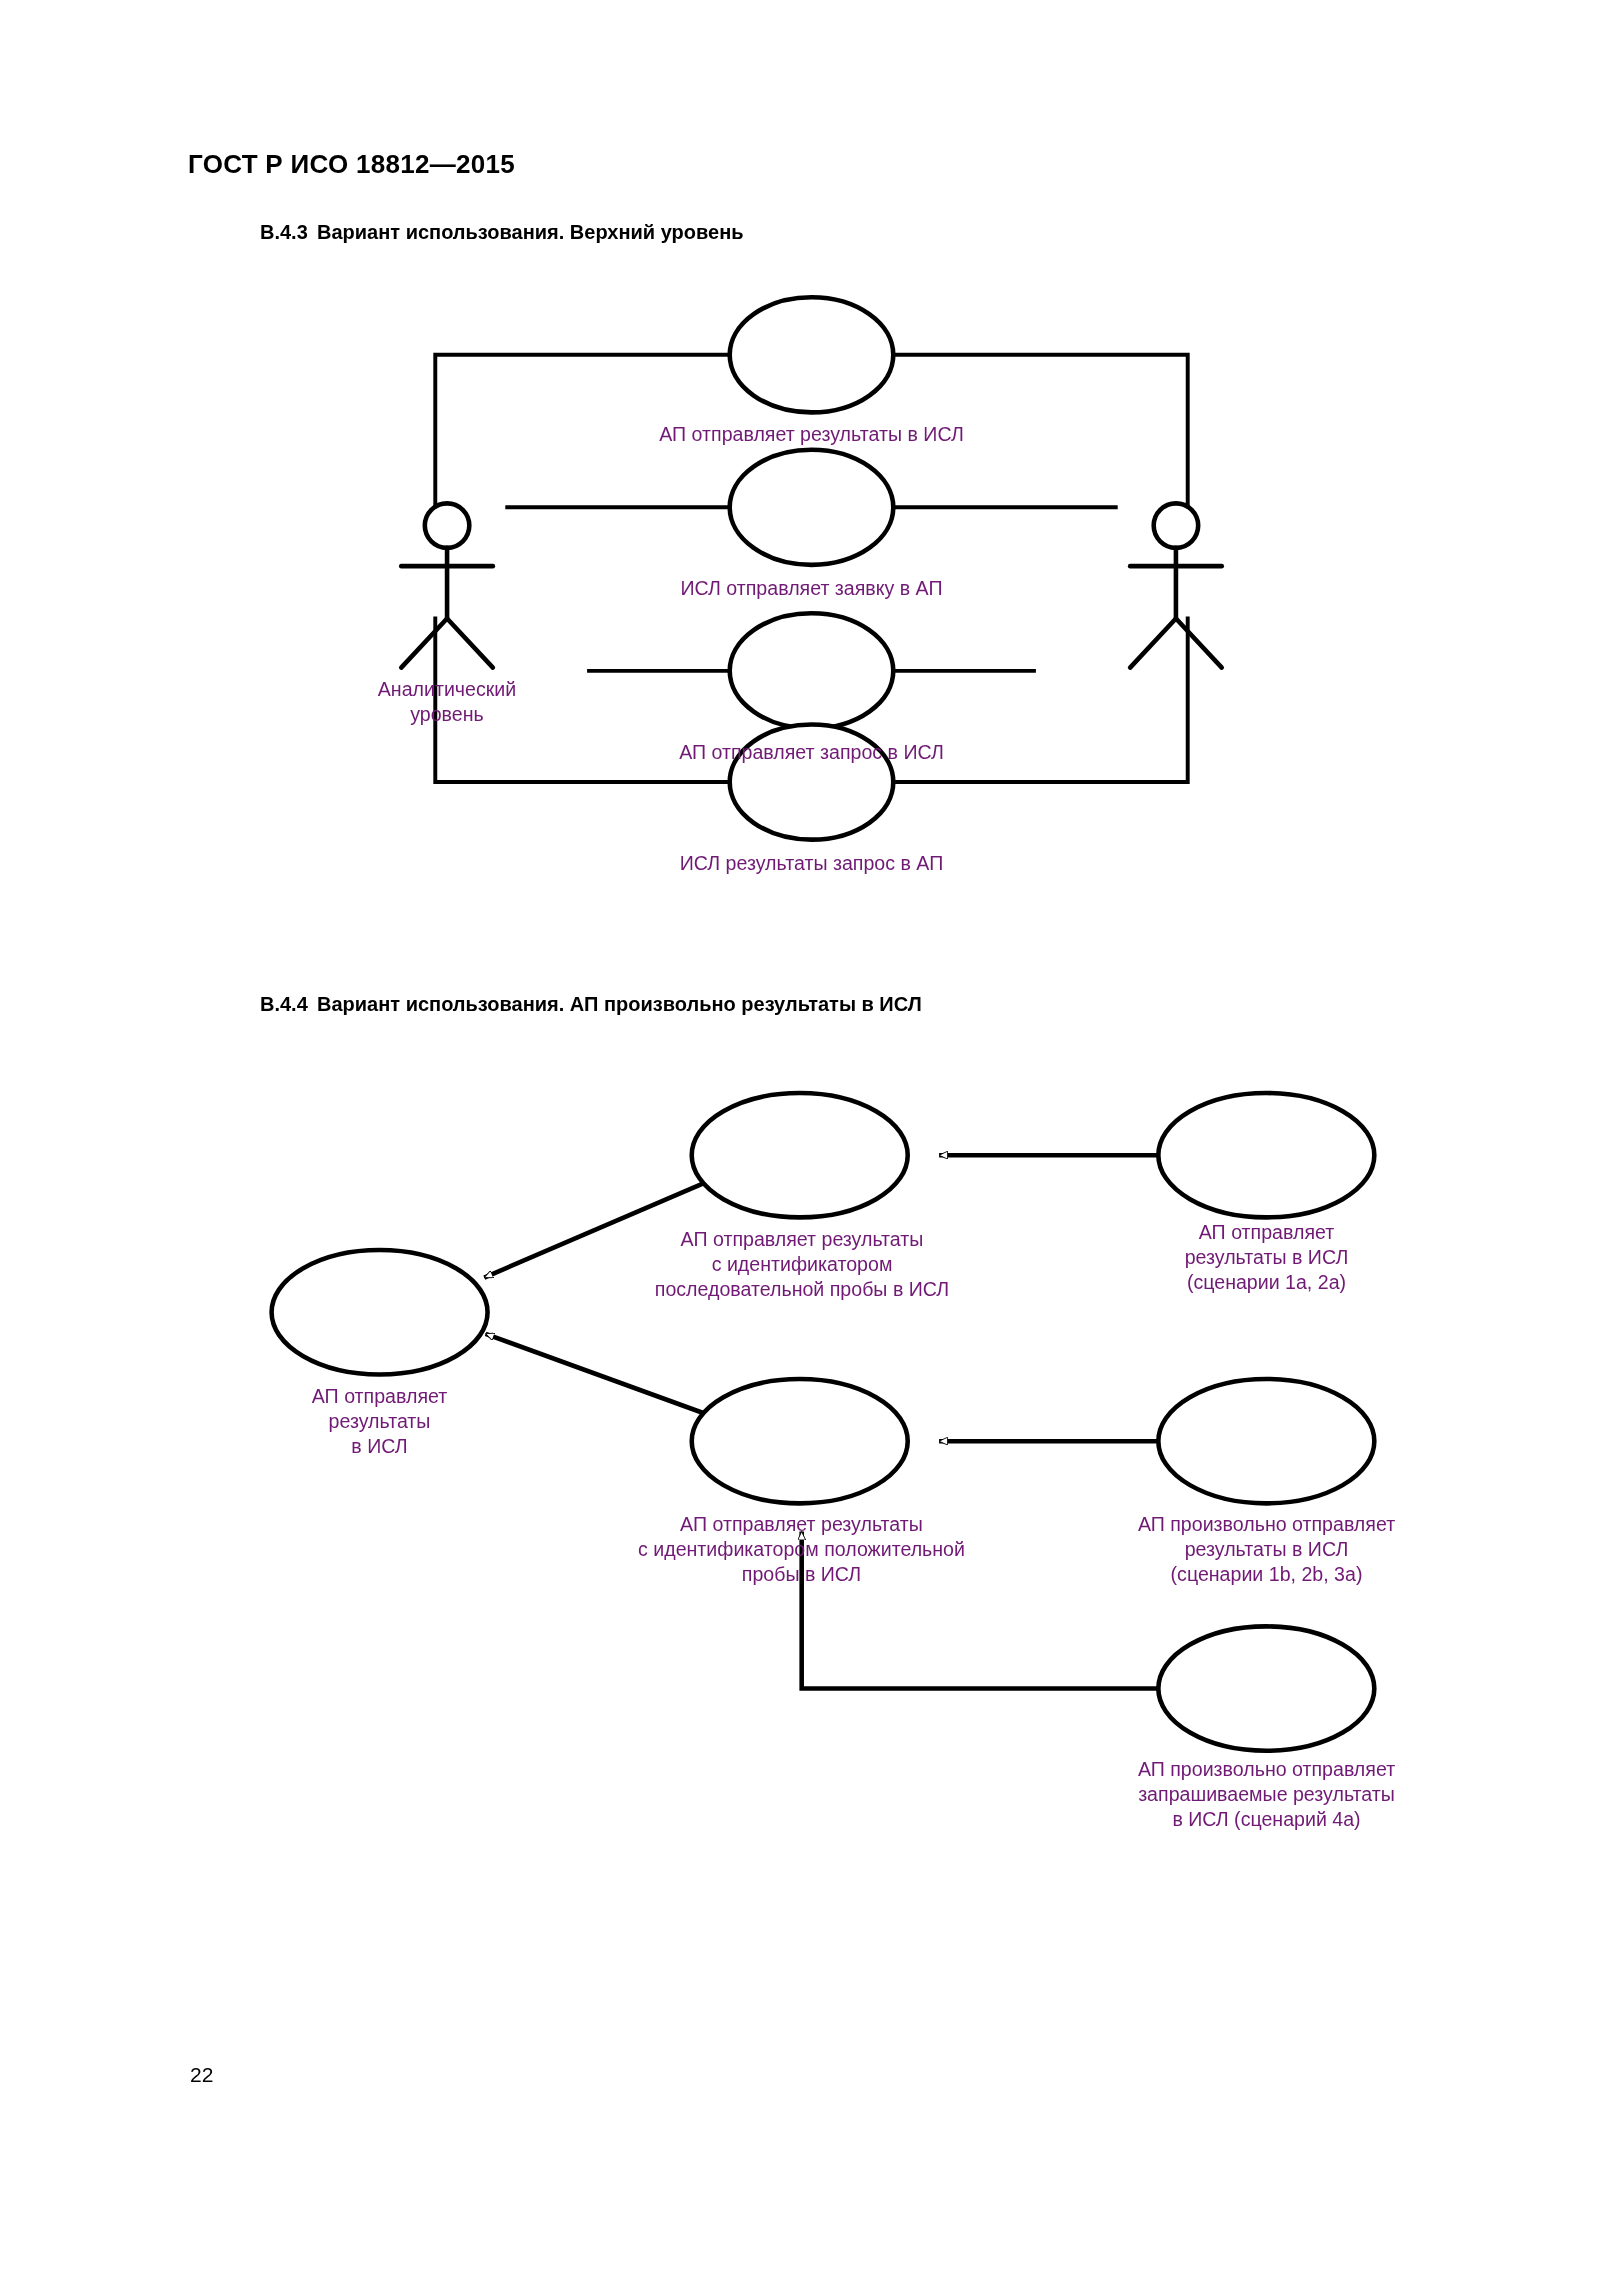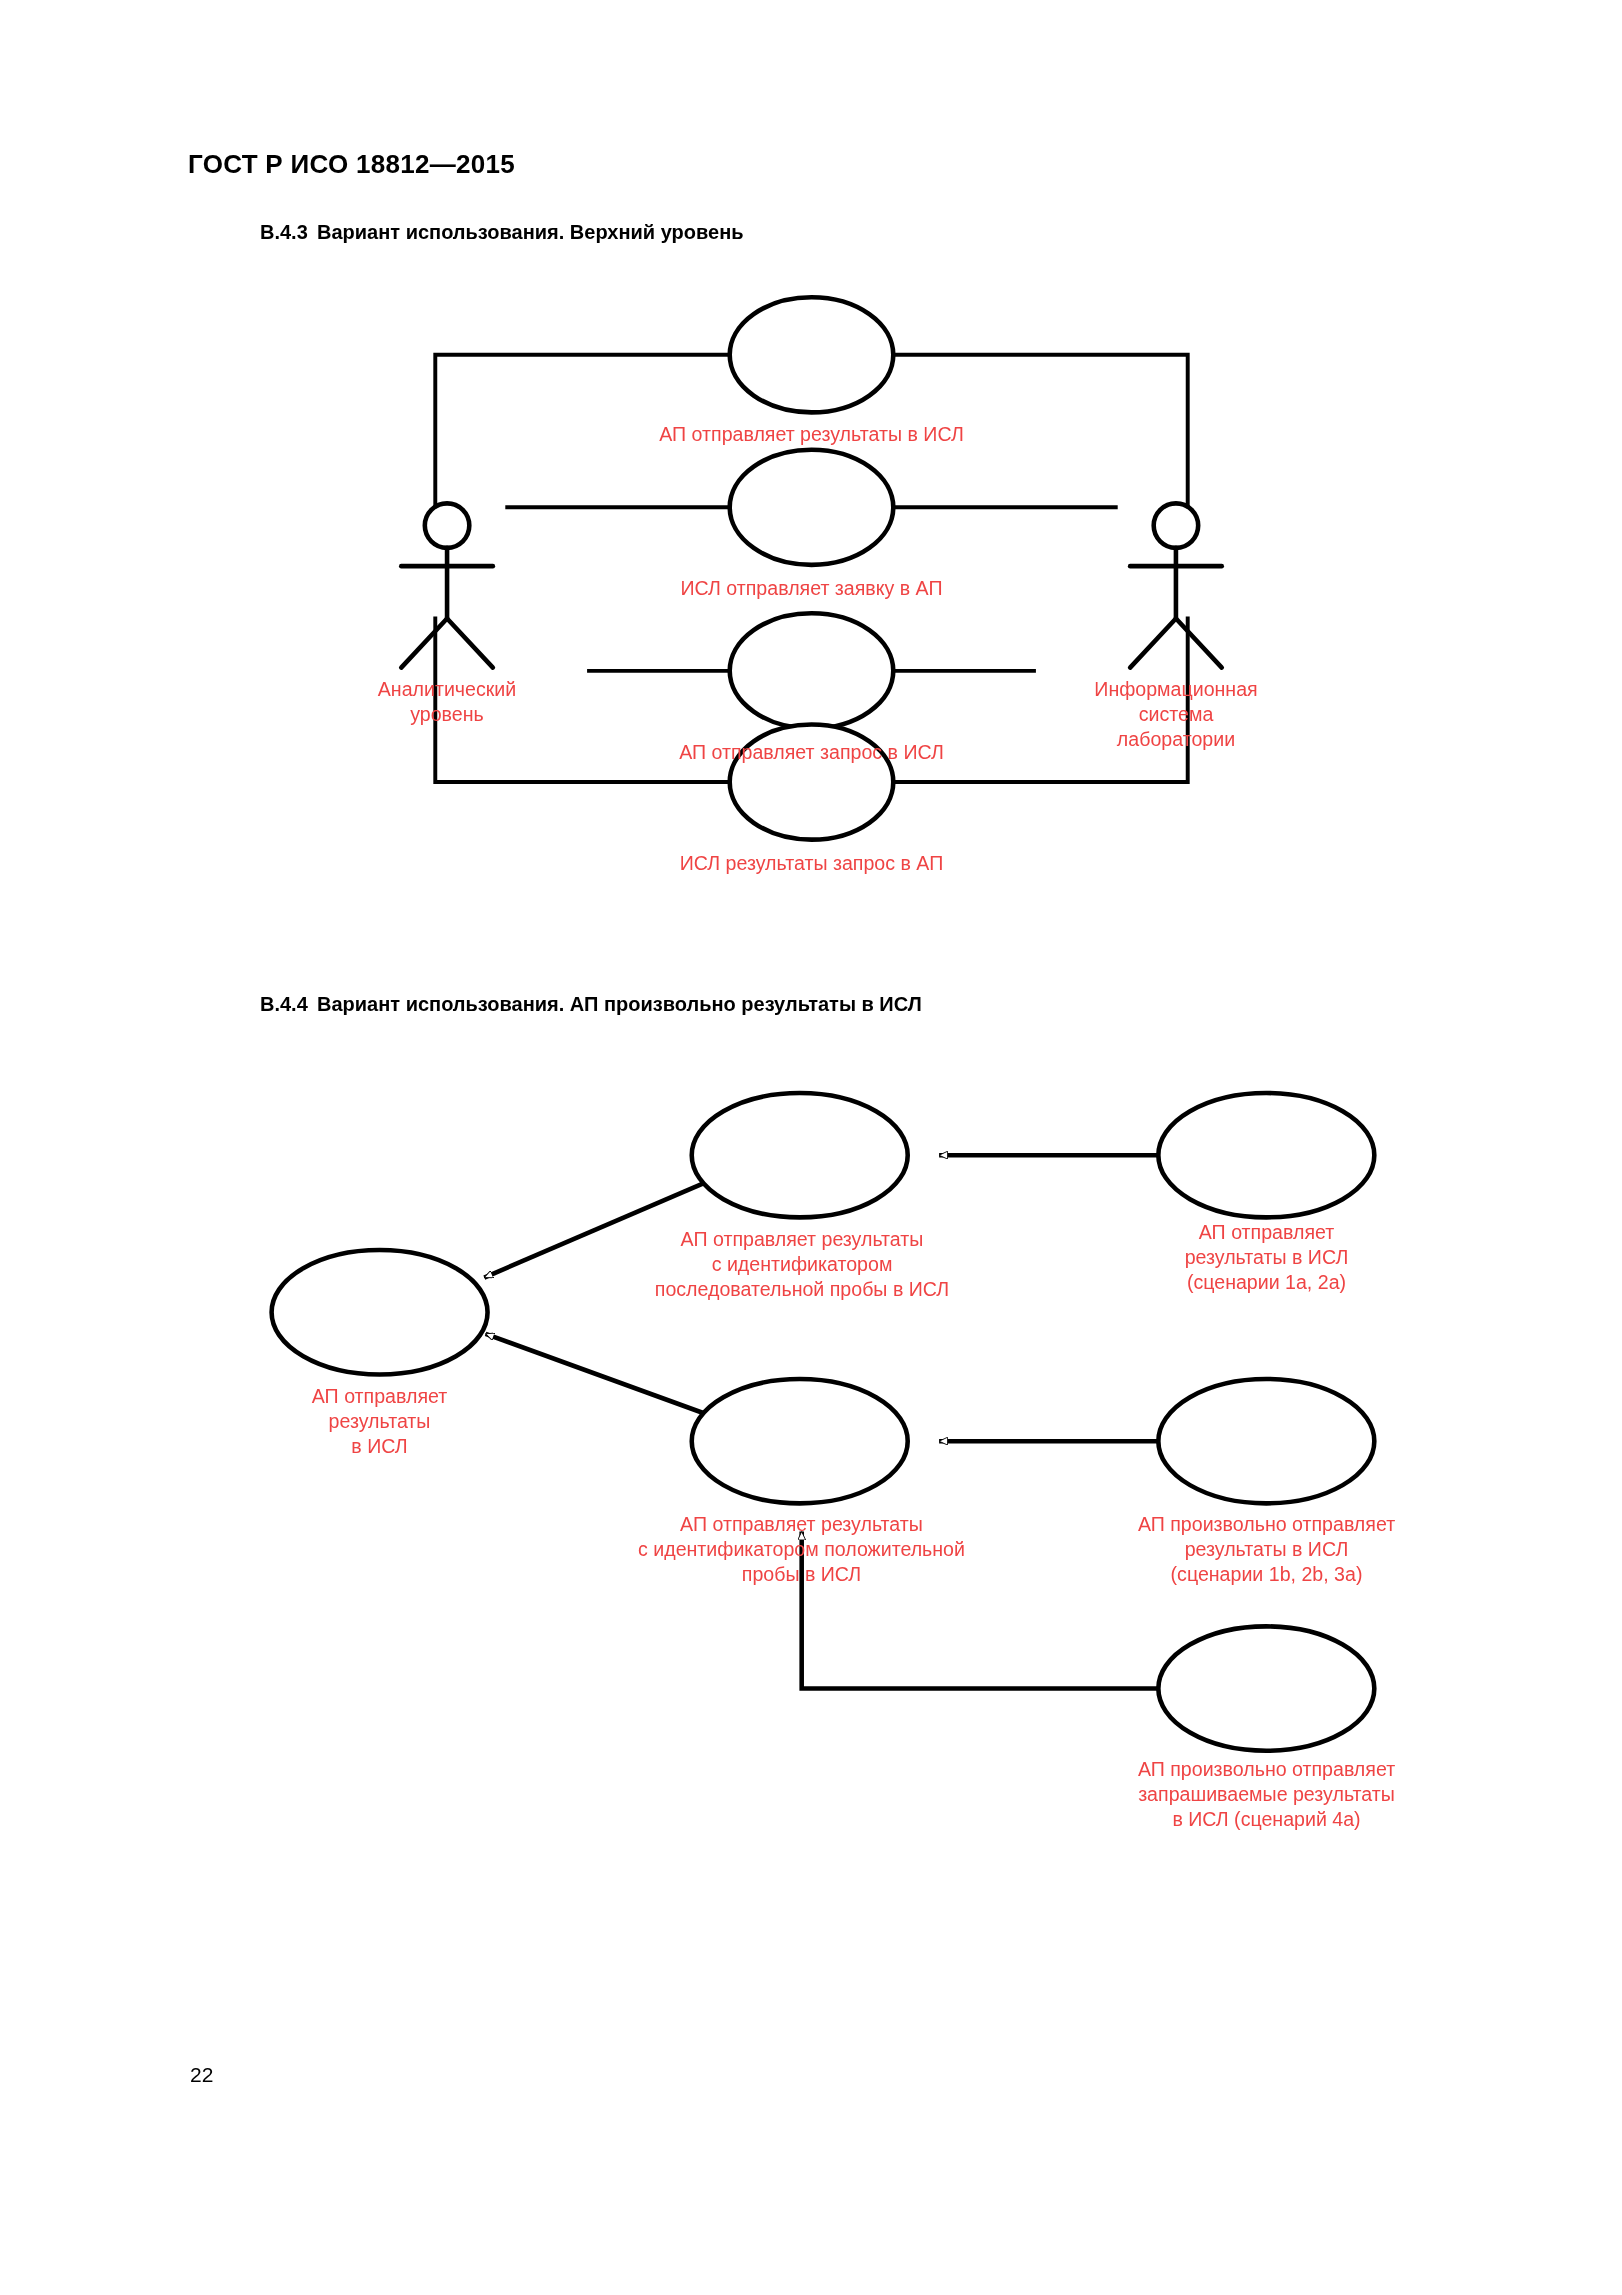--- a/index.html
+++ b/index.html
@@ -61,21 +61,21 @@
   }
 
   
   .lbl {
     position: absolute;
     font-size: 19.6px;
     line-height: 25px;
     text-align: center;
     white-space: pre-line;
     font-family: "Liberation Sans", sans-serif;
-    color: #ef4444;
+    color: #701a75;
   }
 
   
   .page-number {
     position: absolute;
     left: 190px;
     top: 2063px;
     font-size: 21px;
     font-family: Liberation Sans, sans-serif;
   }
@@ -137,23 +137,20 @@
 
     <div class="lbl" style="left:550px; top:301px; width:523px;">ИСЛ отправляет заявку в АП</div>
 
     <div class="lbl" style="left:550px; top:465px; width:523px;">АП отправляет запрос в ИСЛ</div>
 
     <div class="lbl" style="left:550px; top:576px; width:523px;">ИСЛ результаты запрос в АП</div>
 
     <div class="lbl" style="left:303px; top:402px; width:288px;">Аналитический
 уровень</div>
 
-    <div class="lbl" style="left:1032px; top:402px; width:288px;">Информационная
-система
-лаборатории</div>
   </div>
 
   <div class="clause" id="clause-b44">
     <span class="num">В.4.4</span><span>Вариант использования. АП произвольно результаты в ИСЛ</span>
   </div>
 
   <div class="figure" id="figure-ap-results">
 
     <svg width="1623" height="851" viewBox="0 0 2480 1300">
 

